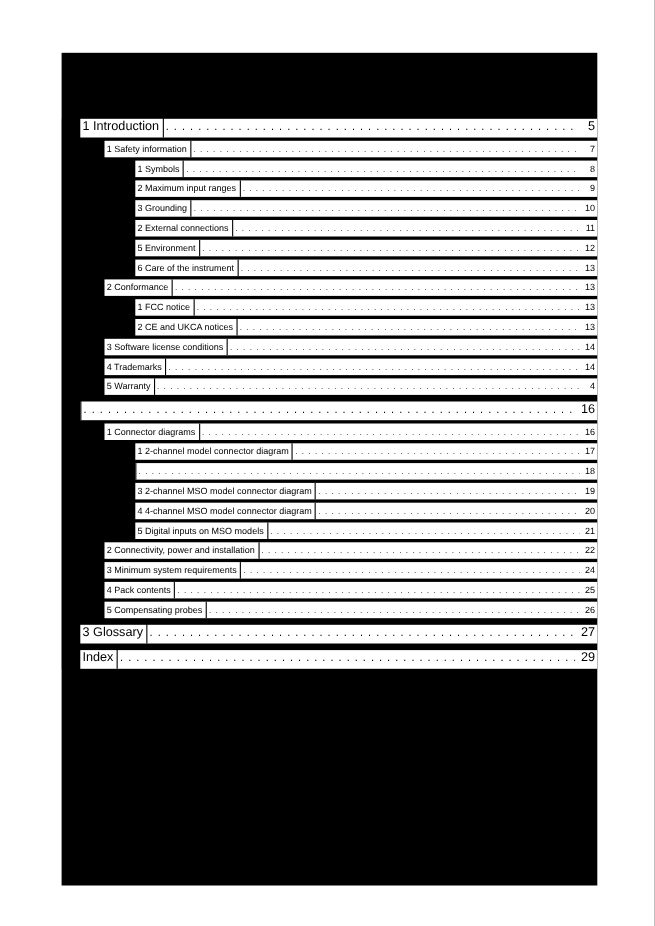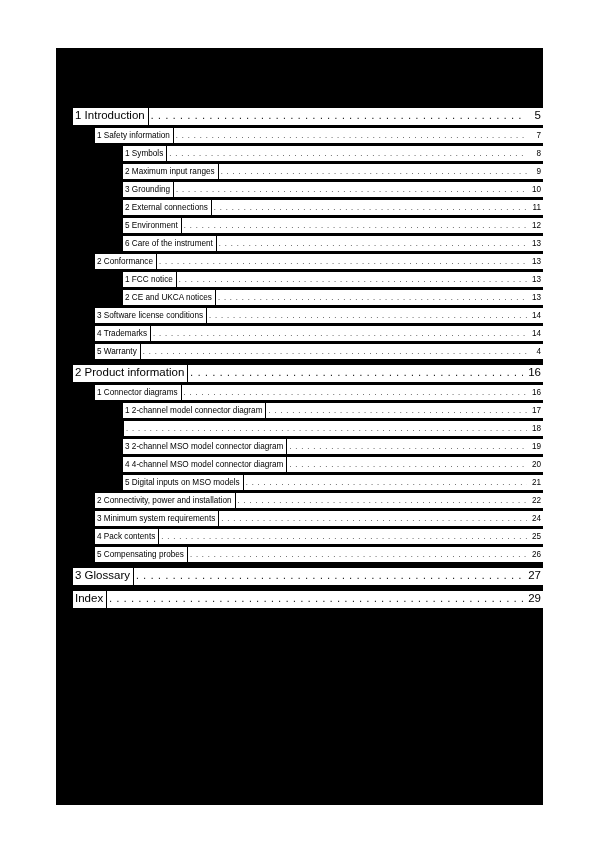--- a/index.html
+++ b/index.html
@@ -243,21 +243,20 @@
         <div class="row-body">
           <span class="toc-label">5 Warranty</span>
           <span class="toc-leader">. . . . . . . . . . . . . . . . . . . . . . . . . . . . . . . . . . . . . . . . . . . . . . . . . . . . . . . . . . . . . . . . . . . . . . . . . . . . . . . . . . . . . . . . . . . . . . . . . . . . . . . . . . . . . . . . . . . . . . . . . . . . . . . . . . . . . . . . . . . . . . . . . . . . . . . . . . . . . . . . . . . . . . . . . . . . . . . . . . . . . . . . . . . . . . . . . . . . . . . . . . . . . . . . . . . . . . . . . . . </span>
           <span class="toc-page">4</span>
         </div>
       </div>
       <div class="row-gap-lg"></div>
       <div class="toc-row level-1">
         <div class="row-indent" style="width: 17px;"></div>
         <div class="row-body">
-          <span class="toc-label">2 Product information</span>
           <span class="toc-leader">. . . . . . . . . . . . . . . . . . . . . . . . . . . . . . . . . . . . . . . . . . . . . . . . . . . . . . . . . . . . . . . . . . . . . . . . . . . . . . . . . . . . . . . . . . . . . . . . . . . . . . . . . . . . . . . . . . . . . . . . . . . . . . . . . . . . . . . . . . . . . . . . . . . . . . . . . . . . . . . . . . . . . . . . . . . . . . . . . . . . . . . . . . . . . . . . . . . . . . . . . . . . . . . . . . . . . . . . . . . </span>
           <span class="toc-page">16</span>
         </div>
       </div>
       <div class="row-gap-sm"></div>
       <div class="toc-row level-2">
         <div class="row-indent" style="width: 39px;"></div>
         <div class="row-body">
           <span class="toc-label">1 Connector diagrams</span>
           <span class="toc-leader">. . . . . . . . . . . . . . . . . . . . . . . . . . . . . . . . . . . . . . . . . . . . . . . . . . . . . . . . . . . . . . . . . . . . . . . . . . . . . . . . . . . . . . . . . . . . . . . . . . . . . . . . . . . . . . . . . . . . . . . . . . . . . . . . . . . . . . . . . . . . . . . . . . . . . . . . . . . . . . . . . . . . . . . . . . . . . . . . . . . . . . . . . . . . . . . . . . . . . . . . . . . . . . . . . . . . . . . . . . . </span>

